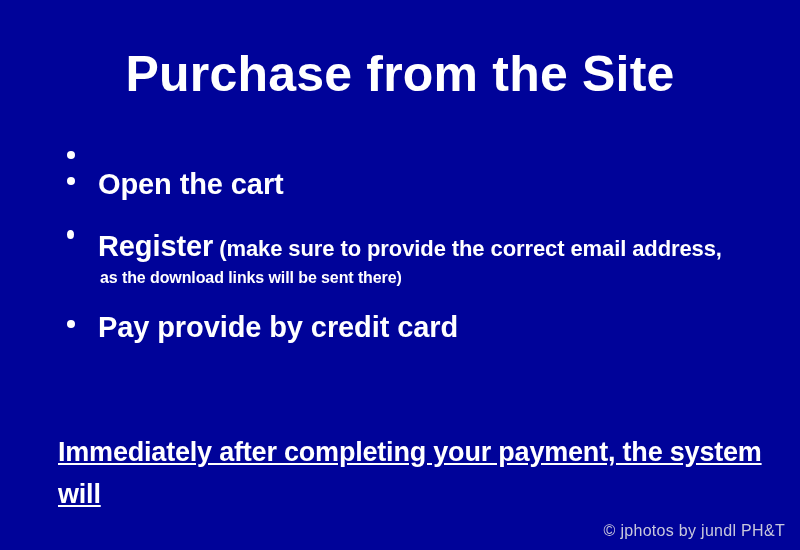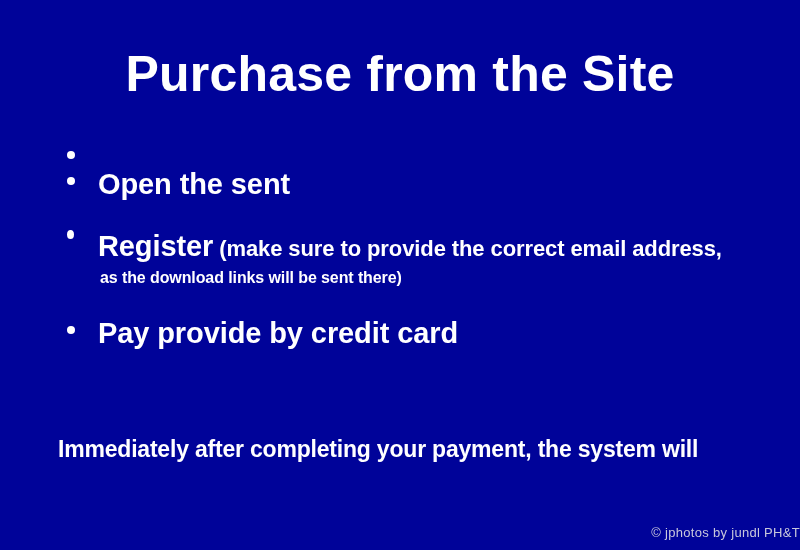--- a/index.html
+++ b/index.html
@@ -43,21 +43,21 @@
     margin: 0;
     padding: 0;
   }
   .bullet-item {
     position: relative;
     padding-left: 40px;
     color: #ffffff;
     margin-bottom: 26px;
   }
   .bullet-item.item-register {
-    margin-bottom: 28px;
+    margin-bottom: 22px;
   }
   .bullet-dot {
     position: absolute;
     left: 9px;
     top: 11px;
     width: 8px;
     height: 8px;
     border-radius: 50%;
     background: #ffffff;
   }
@@ -85,55 +85,56 @@
     margin-top: 4px;
     margin-left: 2px;
     letter-spacing: -0.1px;
   }
   .closing {
     position: absolute;
     left: 58px;
     top: 432px;
     width: 720px;
     color: #ffffff;
-    font-size: 23px;
+    font-size: 27px;
     font-weight: bold;
     line-height: 1.55;
     letter-spacing: -0.2px;
+    text-decoration: underline;
   }
   .closing span {
     display: block;
   }
   .credit {
     position: absolute;
-    right: 0;
+    right: 15px;
     bottom: 10px;
     color: #c8c8dc;
-    font-size: 13px;
+    font-size: 16px;
     font-weight: normal;
     letter-spacing: 0.3px;
     white-space: nowrap;
   }
 </style>
 </head>
 <body>
 
 <div class="slide">
 
   <div class="slide-title">Purchase from the Site</div>
 
   <ul class="bullet-list">
 
     <li class="bullet-item">
       <span class="bullet-dot"></span>
     </li>
 
     <li class="bullet-item">
       <span class="bullet-dot"></span>
-      <span class="bullet-main">Open the sent</span>
+      <span class="bullet-main">Open the cart</span>
     </li>
 
     <li class="bullet-item item-register">
       <span class="bullet-dot"></span>
       <span class="bullet-main">Register</span><span class="bullet-note"> (make sure to provide the correct email address,</span>
       <span class="bullet-note-line2">as the download links will be sent there)</span>
     </li>
 
     <li class="bullet-item">
       <span class="bullet-dot"></span>

